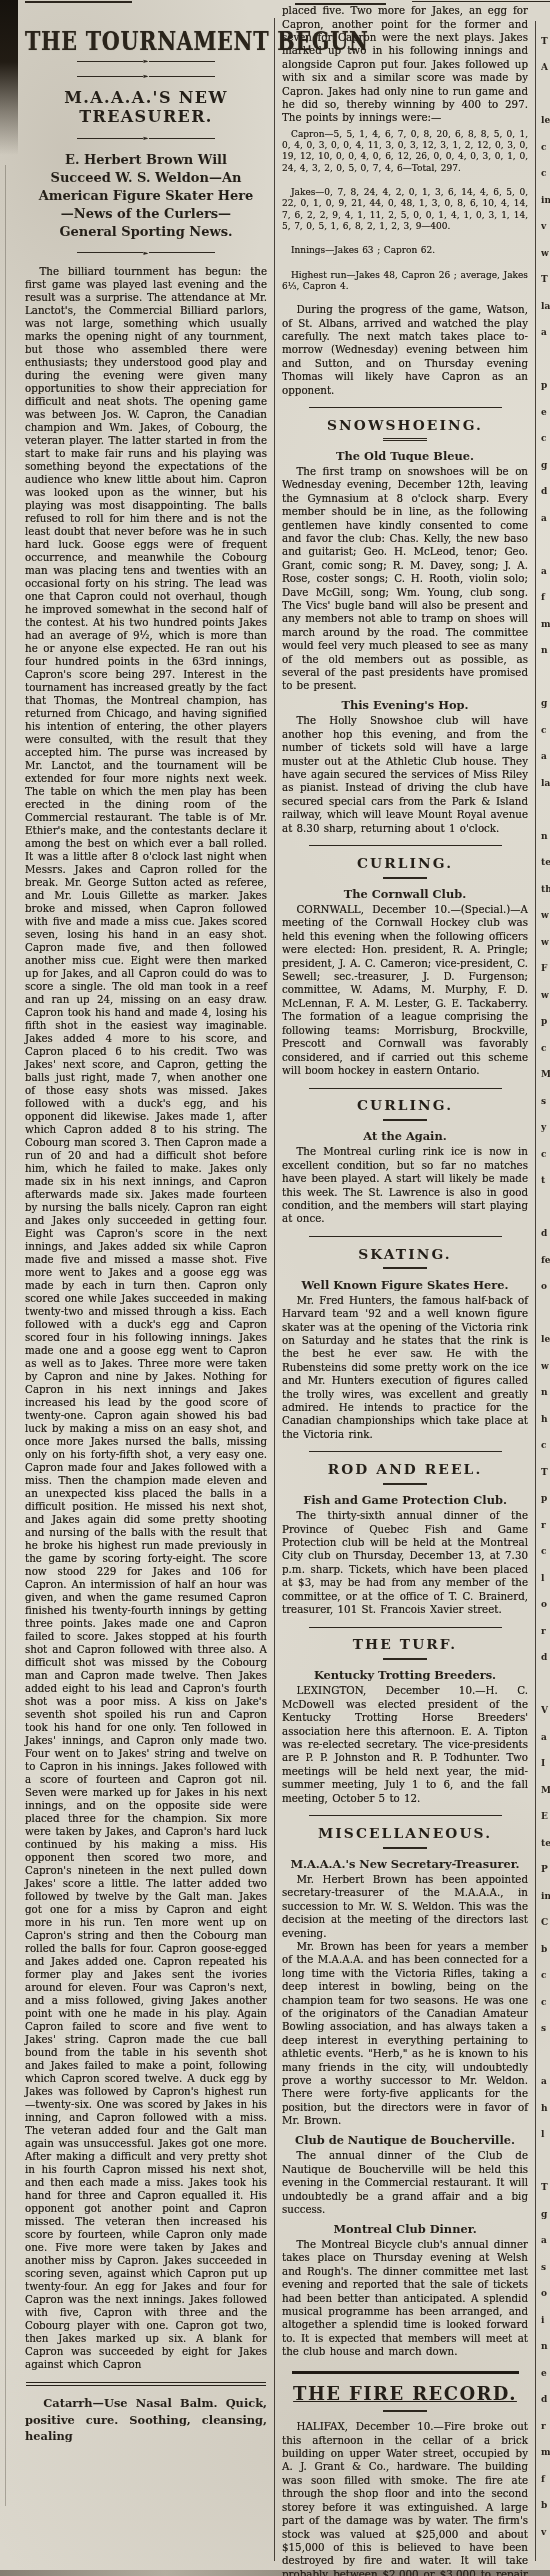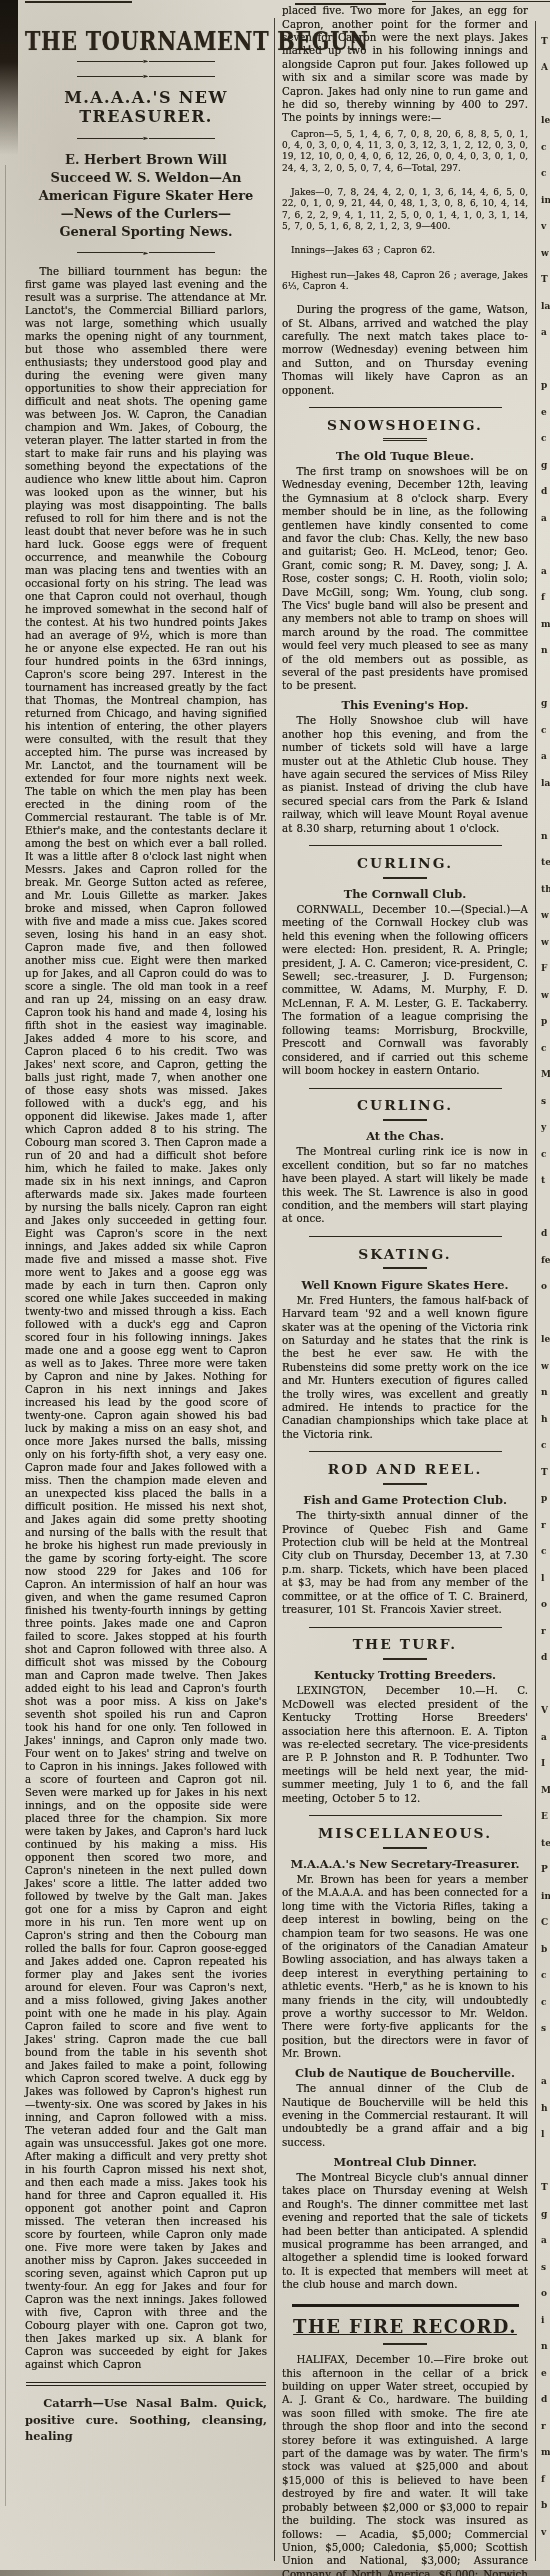--- a/index.html
+++ b/index.html
@@ -131,21 +131,21 @@
 
     <div class="sec-rule"></div>
     <h2 class="sec-header">CURLING.</h2>
     <div class="hdr-rule"></div>
     <h3 class="sub-head">The Cornwall Club.</h3>
     <p class="bodytext ind">CORNWALL, December 10.—(Special.)—A meeting of the Cornwall Hockey club was held this evening when the following officers were elected: Hon. president, R. A. Pringle; president, J. A. C. Cameron; vice-president, C. Sewell; sec.-treasurer, J. D. Furgenson; committee, W. Adams, M. Murphy, F. D. McLennan, F. A. M. Lester, G. E. Tackaberry. The formation of a league comprising the following teams: Morrisburg, Brockville, Prescott and Cornwall was favorably considered, and if carried out this scheme will boom hockey in eastern Ontario.</p>
 
     <div class="sec-rule"></div>
     <h2 class="sec-header">CURLING.</h2>
     <div class="hdr-rule"></div>
-    <h3 class="sub-head">At the Chas.</h3>
+    <h3 class="sub-head">At the Again.</h3>
     <p class="bodytext ind">The Montreal curling rink ice is now in excellent condition, but so far no matches have been played. A start will likely be made this week. The St. Lawrence is also in good condition, and the members will start playing at once.</p>
 
     <div class="sec-rule"></div>
     <h2 class="sec-header">SKATING.</h2>
     <div class="hdr-rule"></div>
     <h3 class="sub-head">Well Known Figure Skates Here.</h3>
     <p class="bodytext ind">Mr. Fred Hunters, the famous half-back of Harvard team '92 and a well known figure skater was at the opening of the Victoria rink on Saturday and he states that the rink is the best he ever saw. He with the Rubensteins did some pretty work on the ice and Mr. Hunters execution of figures called the trolly wires, was excellent and greatly admired. He intends to practice for the Canadian championships which take place at the Victoria rink.</p>
 
     <div class="sec-rule"></div>
     <h2 class="sec-header">ROD AND REEL.</h2>
@@ -156,20 +156,21 @@
     <div class="sec-rule"></div>
     <h2 class="sec-header">THE TURF.</h2>
     <div class="hdr-rule"></div>
     <h3 class="sub-head">Kentucky Trotting Breeders.</h3>
     <p class="bodytext ind">LEXINGTON, December 10.—H. C. McDowell was elected president of the Kentucky Trotting Horse Breeders' association here this afternoon. E. A. Tipton was re-elected secretary. The vice-presidents are P. P. Johnston and R. P. Todhunter. Two meetings will be held next year, the mid-summer meeting, July 1 to 6, and the fall meeting, October 5 to 12.</p>
 
     <div class="sec-rule"></div>
     <h2 class="sec-header">MISCELLANEOUS.</h2>
     <div class="hdr-rule"></div>
     <h3 class="sub-head">M.A.A.A.'s New Secretary-Treasurer.</h3>
+    <p class="bodytext ind">Mr. Herbert Brown has been appointed secretary-treasurer of the M.A.A.A., in succession to Mr. W. S. Weldon. This was the decision at the meeting of the directors last evening.</p>
     <p class="bodytext ind">Mr. Brown has been for years a member of the M.A.A.A. and has been connected for a long time with the Victoria Rifles, taking a deep interest in bowling, being on the champion team for two seasons. He was one of the originators of the Canadian Amateur Bowling association, and has always taken a deep interest in everything pertaining to athletic events. "Herb," as he is known to his many friends in the city, will undoubtedly prove a worthy successor to Mr. Weldon. There were forty-five applicants for the position, but the directors were in favor of Mr. Brown.</p>
     <h3 class="sub-head">Club de Nautique de Boucherville.</h3>
     <p class="bodytext ind">The annual dinner of the Club de Nautique de Boucherville will be held this evening in the Commercial restaurant. It will undoubtedly be a grand affair and a big success.</p>
     <h3 class="sub-head">Montreal Club Dinner.</h3>
     <p class="bodytext ind">The Montreal Bicycle club's annual dinner takes place on Thursday evening at Welsh and Rough's. The dinner committee met last evening and reported that the sale of tickets had been better than anticipated. A splendid musical programme has been arranged, and altogether a splendid time is looked forward to. It is expected that members will meet at the club house and march down.</p>
 
     <div class="heavy-rule"></div>
     <h2 class="sec-header fire-header">THE FIRE RECORD.</h2>
     <div class="hdr-rule"></div>
     <p class="bodytext ind">HALIFAX, December 10.—Fire broke out this afternoon in the cellar of a brick building on upper Water street, occupied by A. J. Grant &amp; Co., hardware. The building was soon filled with smoke. The fire ate through the shop floor and into the second storey before it was extinguished. A large part of the damage was by water. The firm's stock was valued at $25,000 and about $15,000 of this is believed to have been destroyed by fire and water. It will take probably between $2,000 or $3,000 to repair the building. The stock was insured as follows: — Acadia, $5,000; Commercial Union, $5,000; Caledonia, $5,000; Scottish Union and National, $3,000; Assurance Company of North America, $6,000; Norwich Union, $3,000. There was $5,000 insurance on the building.</p>

